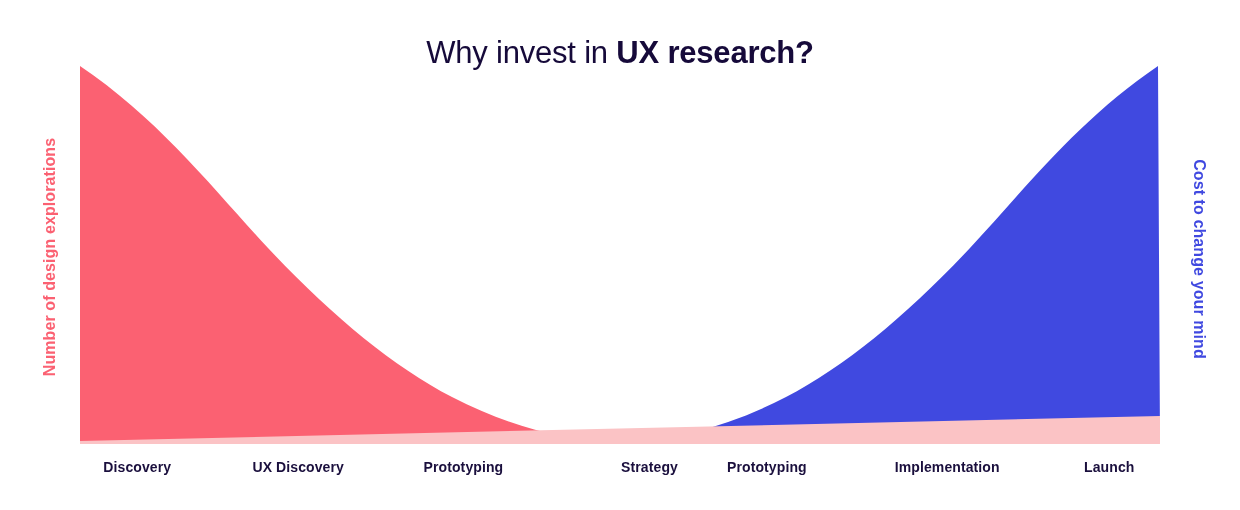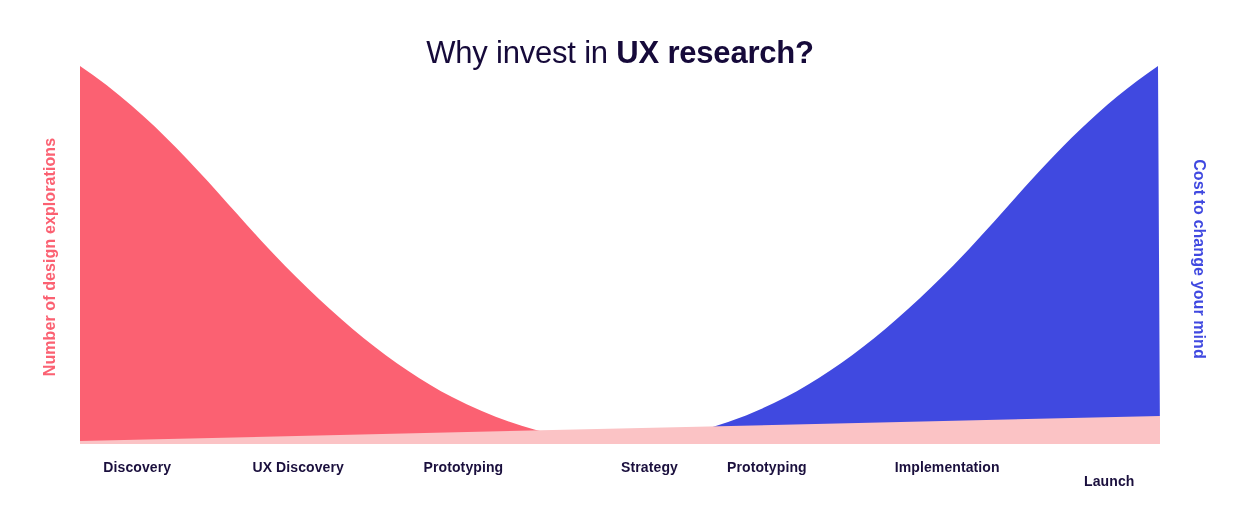--- a/index.html
+++ b/index.html
@@ -144,16 +144,16 @@
 
   <div class="axis-title axis-title-right">Cost to change your mind</div>
 
   <div class="x-labels">
       <div class="x-label" style="left: 5.3%;">Discovery</div>
       <div class="x-label" style="left: 20.2%;">UX Discovery</div>
       <div class="x-label" style="left: 35.5%;">Prototyping</div>
       <div class="x-label" style="left: 49.4%; margin-left: 36px;">Strategy</div>
       <div class="x-label" style="left: 63.6%;">Prototyping</div>
       <div class="x-label" style="left: 80.3%;">Implementation</div>
-      <div class="x-label" style="left: 95.3%; margin-top: 14px;">Launch</div>
+      <div class="x-label" style="left: 95.3%;">Launch</div>
     </div>
 
 </div>
 
 </body></html>

